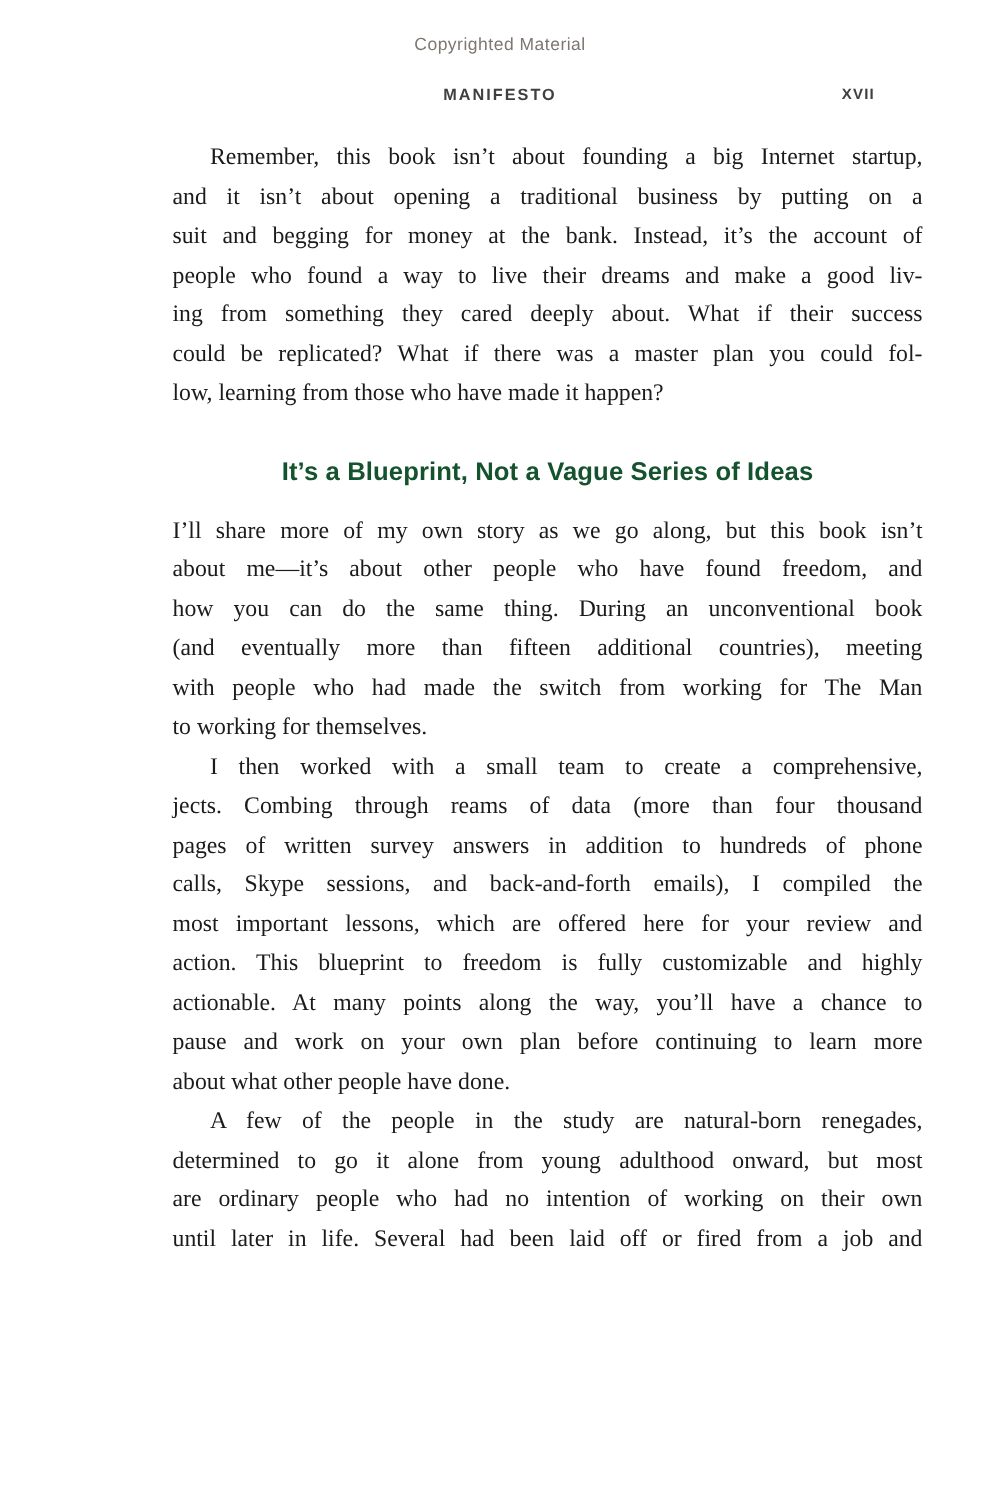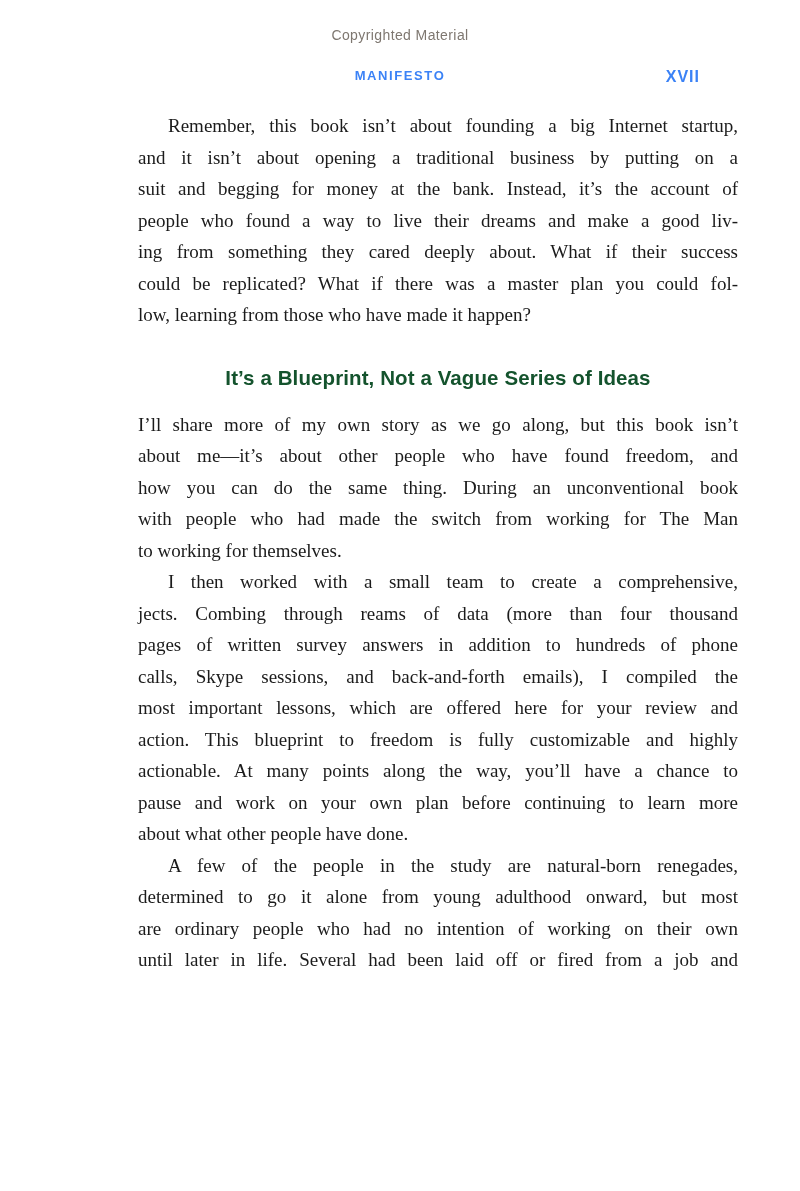--- a/index.html
+++ b/index.html
@@ -36,27 +36,27 @@
   .running-header{
     position:absolute;
     top:68px;
     left:100px;
     width:600px;
     text-align:center;
     font-family:"Liberation Sans", sans-serif;
     font-weight:bold;
     font-size:13px;
     letter-spacing:1.6px;
-    color:#3b82f6;
+    color:#404040;
   }
   .running-header .page-number{
     position:absolute;
     right:0;
     top:0;
-    font-size:16px;
+    font-size:12px;
     letter-spacing:1px;
   }
   .page-body{
     position:absolute;
     top:110px;
     left:100px;
     width:600px;
     font-size:19px;
     line-height:31.5px;
     margin-left:38px;
@@ -104,20 +104,21 @@
         <div class="line">people who found a way to live their dreams and make a good liv-</div>
         <div class="line">ing from something they cared deeply about. What if their success</div>
         <div class="line">could be replicated? What if there was a master plan you could fol-</div>
         <div class="line line-last">low, learning from those who have made it happen?</div>
       </div>
       <h2 class="section-heading">It’s a Blueprint, Not a Vague Series of Ideas</h2>
       <div class="paragraph">
         <div class="line">I’ll share more of my own story as we go along, but this book isn’t</div>
         <div class="line">about me—it’s about other people who have found freedom, and</div>
         <div class="line">how you can do the same thing. During an unconventional book</div>
+        <div class="line">(and eventually more than fifteen additional countries), meeting</div>
         <div class="line">with people who had made the switch from working for The Man</div>
         <div class="line line-last">to working for themselves.</div>
       </div>
       <div class="paragraph">
         <div class="line line-indent">I then worked with a small team to create a comprehensive,</div>
         <div class="line">jects. Combing through reams of data (more than four thousand</div>
         <div class="line">pages of written survey answers in addition to hundreds of phone</div>
         <div class="line">calls, Skype sessions, and back-and-forth emails), I compiled the</div>
         <div class="line">most important lessons, which are offered here for your review and</div>
         <div class="line">action. This blueprint to freedom is fully customizable and highly</div>

